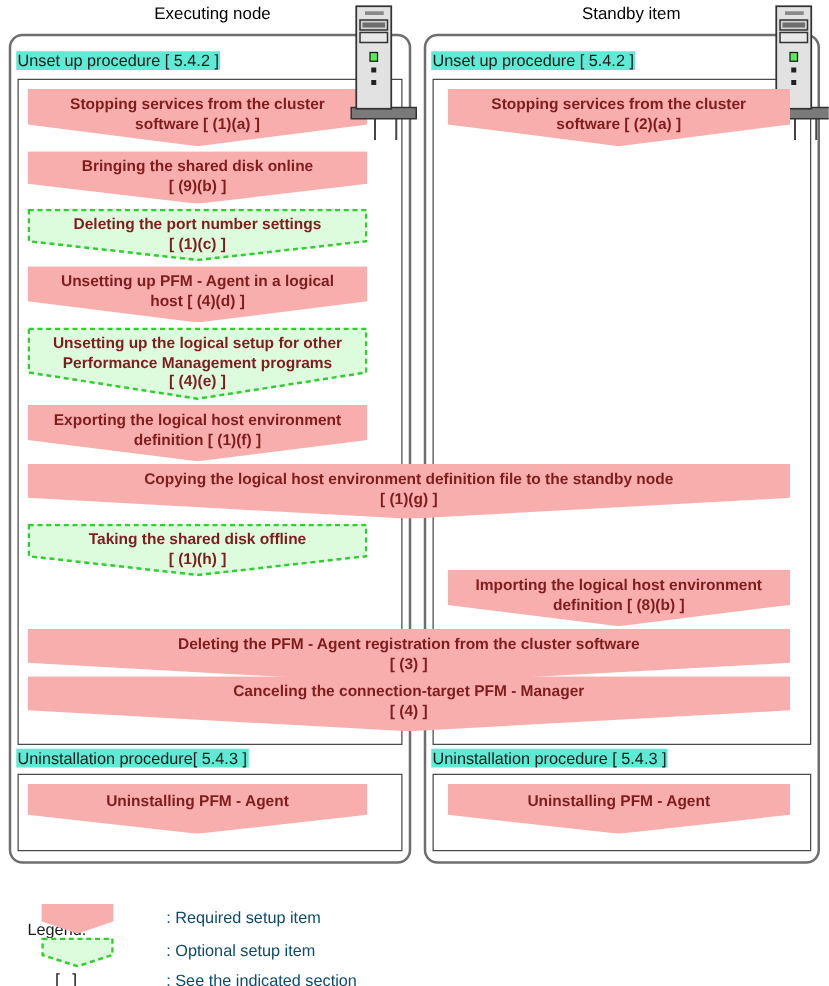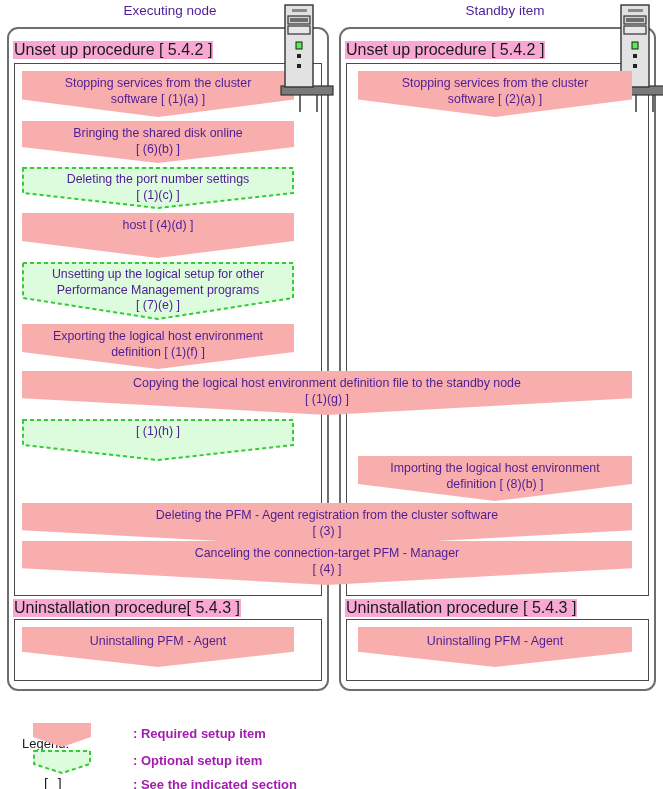--- a/index.html
+++ b/index.html
@@ -8,21 +8,21 @@
     font-family:"Liberation Sans", sans-serif;
     color:#1a1a1a;
     position:relative;
     overflow:hidden;
     -webkit-font-smoothing:antialiased;
   }
   #stage{position:absolute;left:0;top:0;width:663px;height:789px;}
 
   
   .col-header{
-    position:absolute;font-size:13.5px;color:#4c1d95;
+    position:absolute;font-size:13.5px;color:#000000;
     text-align:center;white-space:nowrap;
   }
 
   
   .node-panel{
     position:absolute;
     border:2px solid #6e6e6e;
     border-radius:11px;
     background:transparent;
     box-sizing:border-box;
@@ -30,57 +30,58 @@
 
   
   .proc-box{
     position:absolute;
     border:1.6px solid #4a4a4a;
     background:transparent;
     box-sizing:border-box;
   }
   .proc-label{
     position:absolute;
-    font-size:16px;
+    font-size:13px;
     color:#1a1a1a;
     white-space:nowrap;
-    background:#f9a8d4;
+    background:#5eead4;
     padding:0 1px;
   }
 
   
   .step{
     position:absolute;
     box-sizing:border-box;
     display:flex;align-items:flex-start;justify-content:center;
     text-align:center;
     font-size:12.4px;
     line-height:15.5px;
-    color:#4c1d95;
+    color:#7f1d1d;
     padding-top:5px;
     -webkit-clip-path:polygon(0% 0%,100% 0%,100% 62%,50% 100%,0% 62%);
     clip-path:polygon(0% 0%,100% 0%,100% 62%,50% 100%,0% 62%);
+    font-weight:bold;
   }
   .step.required{ background:#f9aeae; }
   .step.optional{ background:#ddfbdd; }
 
   
   .dash-outline{position:absolute;pointer-events:none;}
 
   .step span{display:block;width:100%;}
 
   
   .tower{position:absolute;}
 
   
   .legend-title{
     position:absolute;font-size:13px;color:#1a1a1a;white-space:nowrap;
   }
   .legend-row-text{
-    position:absolute;font-size:13px;color:#a21caf;white-space:nowrap;font-weight:bold;
+    position:absolute;font-size:13px;color:#0c4a6e;white-space:nowrap;
   }
   .legend-swatch{
     position:absolute;
     -webkit-clip-path:polygon(0% 0%,100% 0%,100% 58%,50% 100%,0% 58%);
     clip-path:polygon(0% 0%,100% 0%,100% 58%,50% 100%,0% 58%);
   }
   .legend-swatch.required{background:#f9aeae;}
   .legend-swatch.optional{background:#ddfbdd;}
   .legend-brackets{
     position:absolute;font-size:14px;color:#1a1a1a;letter-spacing:3px;
@@ -112,45 +113,46 @@
   <div class="step required" style="left:22px;top:71px;width:272px;height:46px;">
     <span>
       <span>Stopping services from the cluster</span>
       <span>software [ (1)(a) ]</span>
     </span>
   </div>
 
   <div class="step required" style="left:22px;top:121px;width:272px;height:42px;text-align:center;">
     <span>
       <span>Bringing the shared disk online</span>
-      <span>[ (6)(b) ]</span>
+      <span>[ (9)(b) ]</span>
     </span>
   </div>
 
   <div class="step optional" style="left:22px;top:167px;width:272px;height:42px;">
     <span>
       <span>Deleting the port number settings</span>
       <span>[ (1)(c) ]</span>
     </span>
   </div>
   <svg class="dash-outline" style="left:22px;top:167px;" width="272" height="42" viewBox="0 0 272 42" preserveAspectRatio="none">
     <polygon points="1,1 271,1 271,26 136,41 1,26" fill="none" stroke="#33cc33" stroke-width="2" stroke-dasharray="4,3"></polygon>
   </svg>
 
   <div class="step required" style="left:22px;top:213px;width:272px;height:45px;">
     <span>
+      <span>Unsetting up PFM - Agent in a logical</span>
       <span>host [ (4)(d) ]</span>
     </span>
   </div>
 
   <div class="step optional" style="left:22px;top:262px;width:272px;height:58px;">
     <span>
       <span>Unsetting up the logical setup for other</span>
       <span>Performance Management programs</span>
-      <span>[ (7)(e) ]</span>
+      <span>[ (4)(e) ]</span>
     </span>
   </div>
   <svg class="dash-outline" style="left:22px;top:262px;" width="272" height="58" viewBox="0 0 272 58" preserveAspectRatio="none">
     <polygon points="1,1 271,1 271,36 136,57 1,36" fill="none" stroke="#33cc33" stroke-width="2" stroke-dasharray="4,3"></polygon>
   </svg>
 
   <div class="step required" style="left:22px;top:324px;width:272px;height:45px;">
     <span>
       <span>Exporting the logical host environment</span>
       <span>definition [ (1)(f)  ]</span>
@@ -159,20 +161,21 @@
 
   <div class="step required" style="left:22px;top:371px;width:610px;height:44px;">
     <span>
       <span>Copying the logical host environment definition file to the standby node</span>
       <span>[ (1)(g)  ]</span>
     </span>
   </div>
 
   <div class="step optional" style="left:22px;top:419px;width:272px;height:42px;">
     <span>
+      <span>Taking the shared disk offline</span>
       <span>[ (1)(h)  ]</span>
     </span>
   </div>
   <svg class="dash-outline" style="left:22px;top:419px;" width="272" height="42" viewBox="0 0 272 42" preserveAspectRatio="none">
     <polygon points="1,1 271,1 271,26 136,41 1,26" fill="none" stroke="#33cc33" stroke-width="2" stroke-dasharray="4,3"></polygon>
   </svg>
 
   <div class="step required" style="left:358px;top:456px;width:274px;height:45px;">
     <span>
       <span>Importing the logical host environment</span>

